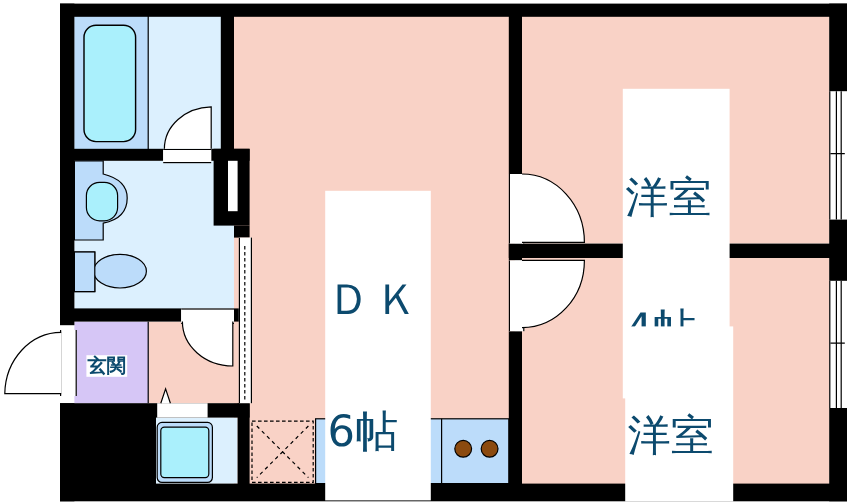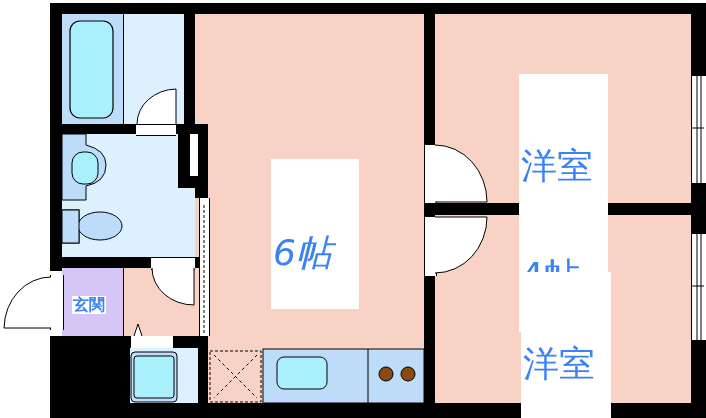--- a/index.html
+++ b/index.html
@@ -3,21 +3,21 @@
 <meta charset="utf-8">
 <style>
   html, body { margin:0; padding:0; background:#ffffff; }
   body { width:706px; height:418px; position:relative; overflow:hidden; font-family:"DejaVu Sans", sans-serif; }
   .abs { position:absolute; box-sizing:border-box; }
   .wall { position:absolute; background:#000; }
   .pink { background:#f9d2c6; }
   .lblue { background:#dcf0fe; }
   .mblue { background:#bcdcfa; }
   .purple { background:#d6c6f6; }
-  .label { position:absolute; background:#ffffff; color:#3b82f6; text-align:left; line-height:1; white-space:pre; }
+  .label { position:absolute; background:#ffffff; color:#0c4a6e; text-align:left; line-height:1; white-space:pre; }
   .big { font-size:36px; }
   .small { font-size:16px;font-weight:bold; }
   .door-gap { position:absolute; background:#fff; }
   svg { position:absolute; overflow:visible; }
 </style>
 </head>
 <body>
 
 <div class="abs lblue" style="left:62px;top:13px;width:128px;height:113px;"></div>
 <div class="abs mblue" style="left:62px;top:13px;width:62px;height:113px;"></div>
@@ -107,21 +107,22 @@
 
   <line x1="697" y1="76" x2="697" y2="183" stroke="#000" stroke-width="1"></line>
   <line x1="701" y1="76" x2="701" y2="183" stroke="#000" stroke-width="1"></line>
   <line x1="692" y1="128" x2="704" y2="128" stroke="#000" stroke-width="1"></line>
   <line x1="697" y1="234" x2="697" y2="340" stroke="#000" stroke-width="1"></line>
   <line x1="701" y1="234" x2="701" y2="340" stroke="#000" stroke-width="1"></line>
   <line x1="692" y1="286" x2="704" y2="286" stroke="#000" stroke-width="1"></line>
 </svg>
 
 <div class="label big" style="left:271px;top:159px;width:86px;padding:2px 0 2px 2px;">
-  <div style="margin-top:2px;font-style:italic;">6帖</div>
+  <div style="letter-spacing:4px;">ＤＫ</div>
+  <div style="margin-top:2px;">6帖</div>
 </div>
 
 <div class="label big" style="left:519px;top:74px;width:85px;padding:2px;">
   <div>洋室</div>
   <div style="margin-top:2px;">4帖</div>
 </div>
 
 <div class="label big" style="left:521px;top:272px;width:86px;padding:2px;">
   <div>洋室</div>
   

